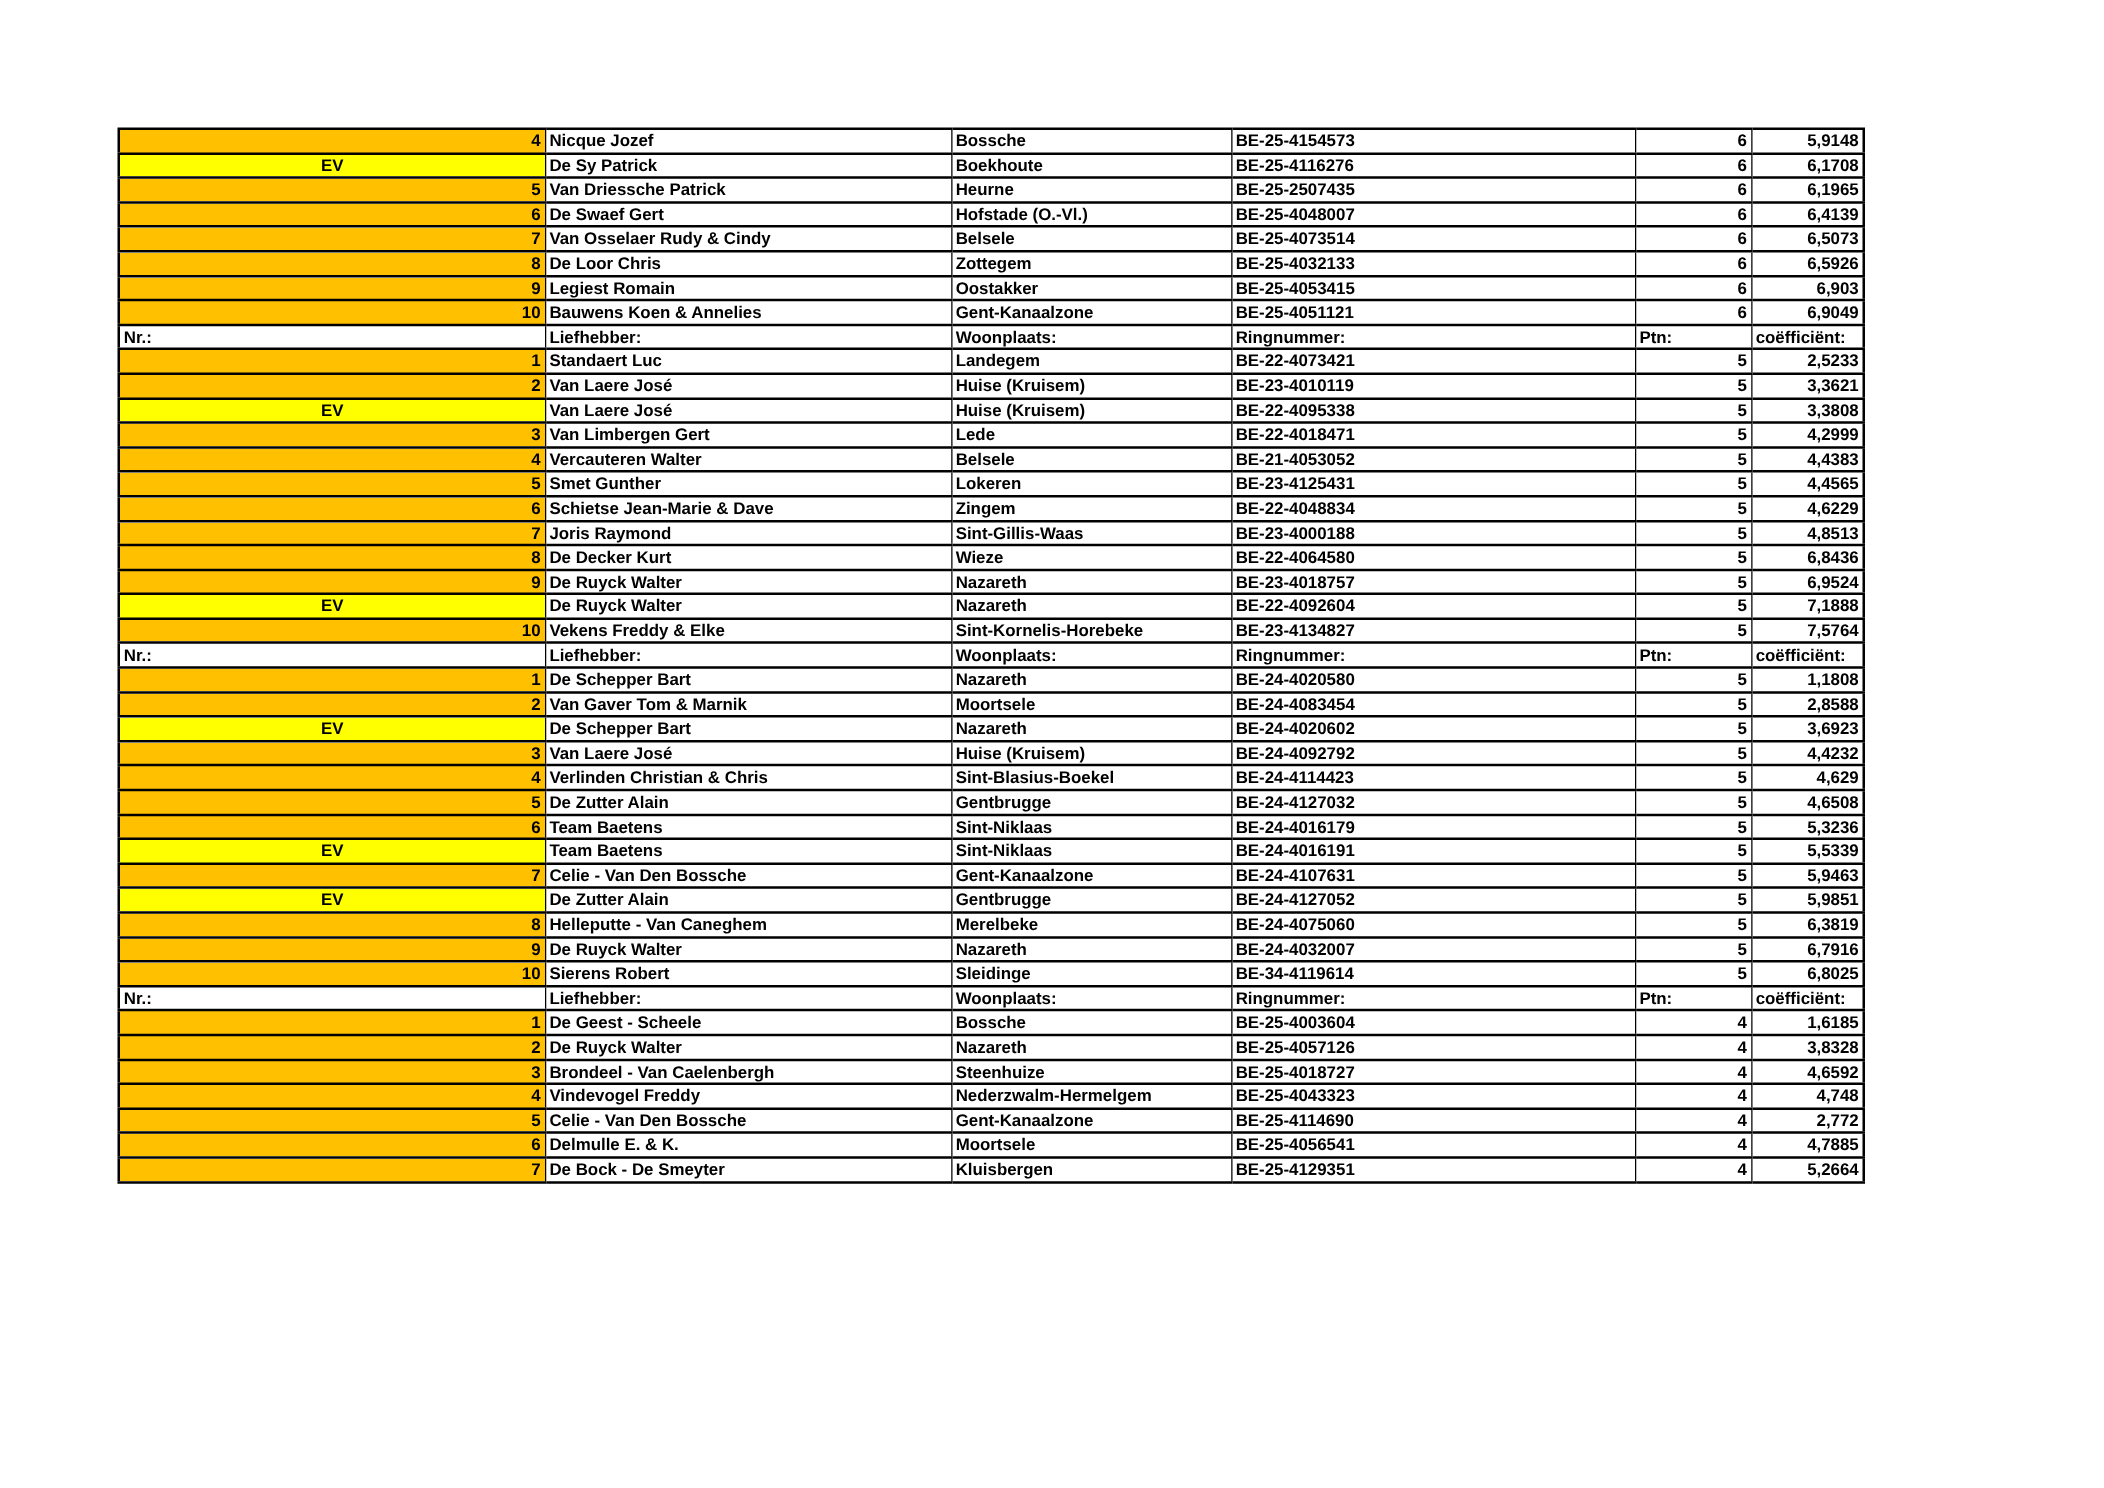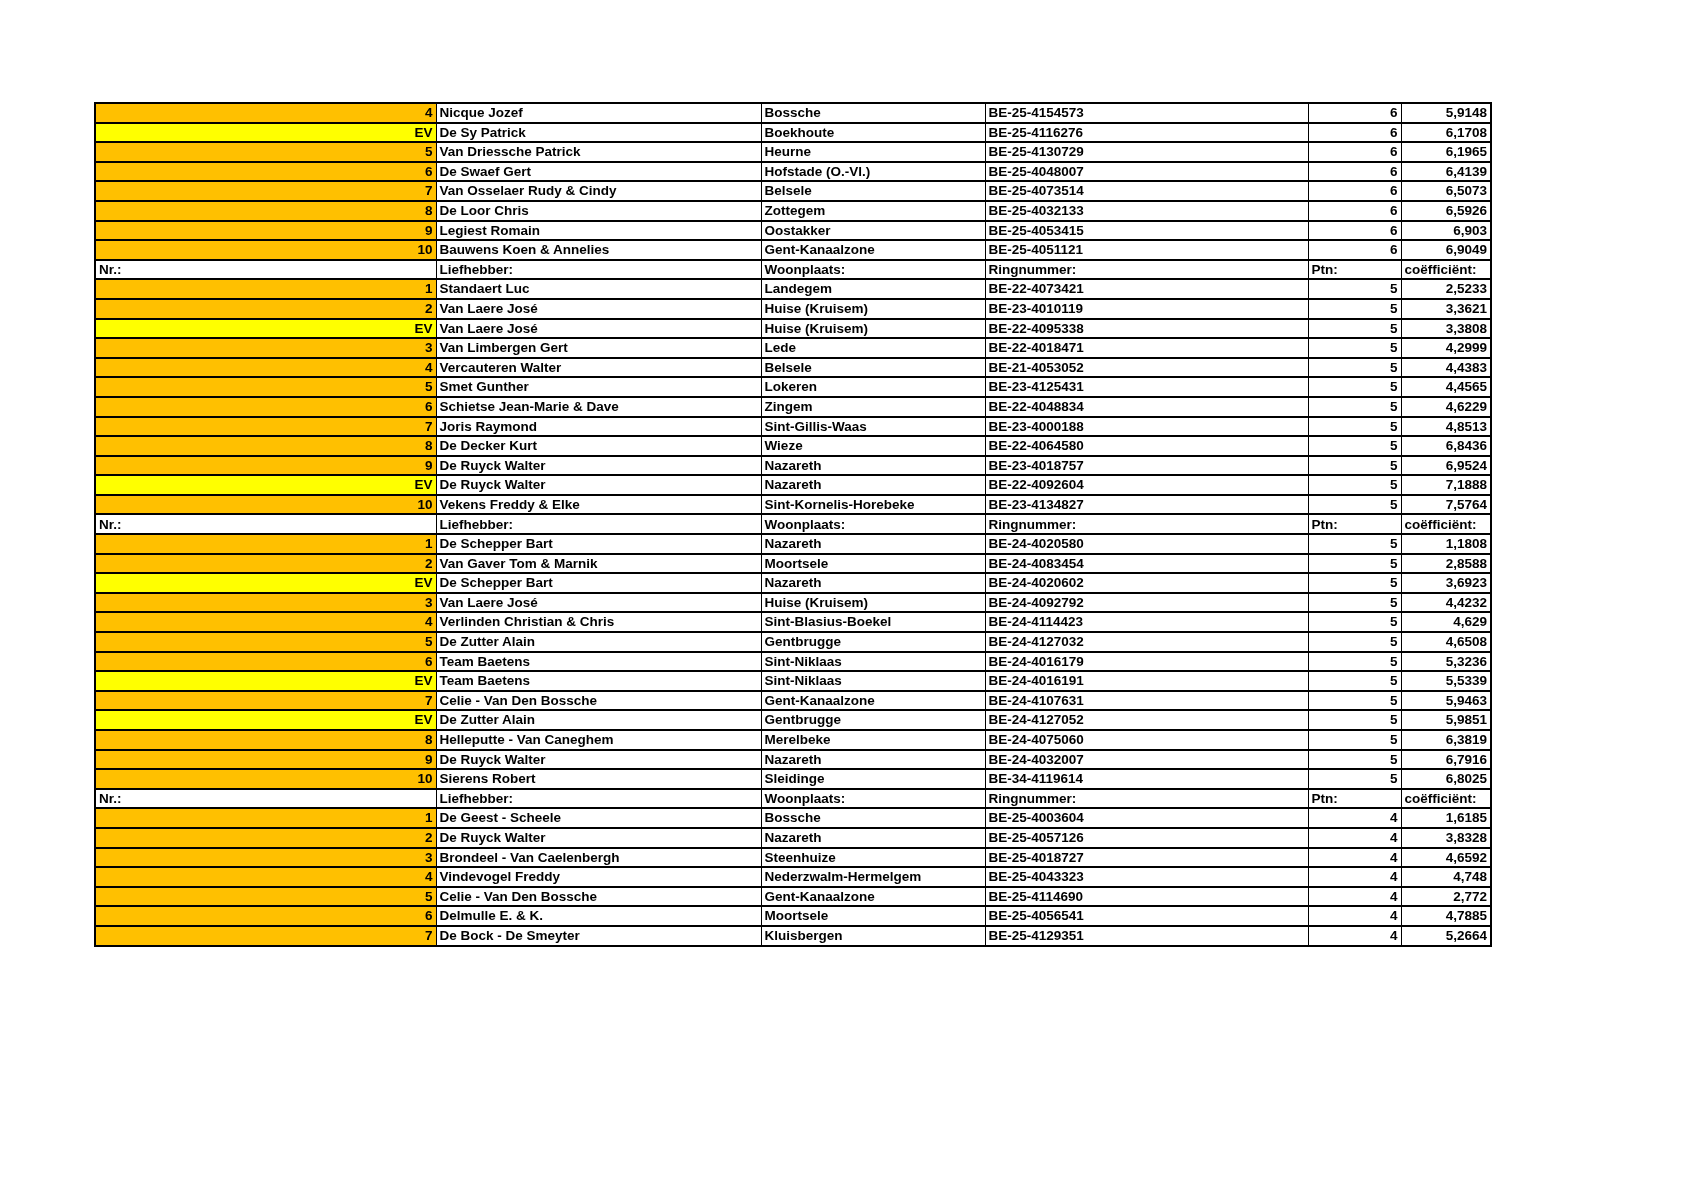--- a/index.html
+++ b/index.html
@@ -32,21 +32,21 @@
     border-bottom:2px solid #000;
     height:17.6px;
     padding:0 3px;
     font-size:13.5px;
     line-height:1;
     vertical-align:middle;
     white-space:nowrap;
     overflow:hidden;
   }
   td.rank{background:var(--rank-bg,#FFC000);text-align:right;}
-  td.ev{background:var(--ev-bg,#FFFF00);text-align:right;}
+  td.ev{background:var(--ev-bg,#FFFF00);text-align:center;}
   td.num{text-align:right;}
   td.txt{text-align:left;}
   td.band{
     background:var(--band-bg,#DCE6F1);
     text-align:center;
     font-size:13.5px;
   }
   td.head{text-align:left;background:#fff;margin-top:44px;}
 </style>
 </head>
@@ -76,21 +76,21 @@
           <td class="txt">De Sy Patrick</td>
           <td class="txt">Boekhoute</td>
           <td class="txt">BE-25-4116276</td>
           <td class="num">6</td>
           <td class="num">6,1708</td>
         </tr>
         <tr>
           <td class="rank">5</td>
           <td class="txt">Van Driessche Patrick</td>
           <td class="txt">Heurne</td>
-          <td class="txt">BE-25-4130729</td>
+          <td class="txt">BE-25-2507435</td>
           <td class="num">6</td>
           <td class="num">6,1965</td>
         </tr>
         <tr>
           <td class="rank">6</td>
           <td class="txt">De Swaef Gert</td>
           <td class="txt">Hofstade (O.-Vl.)</td>
           <td class="txt">BE-25-4048007</td>
           <td class="num">6</td>
           <td class="num">6,4139</td>

